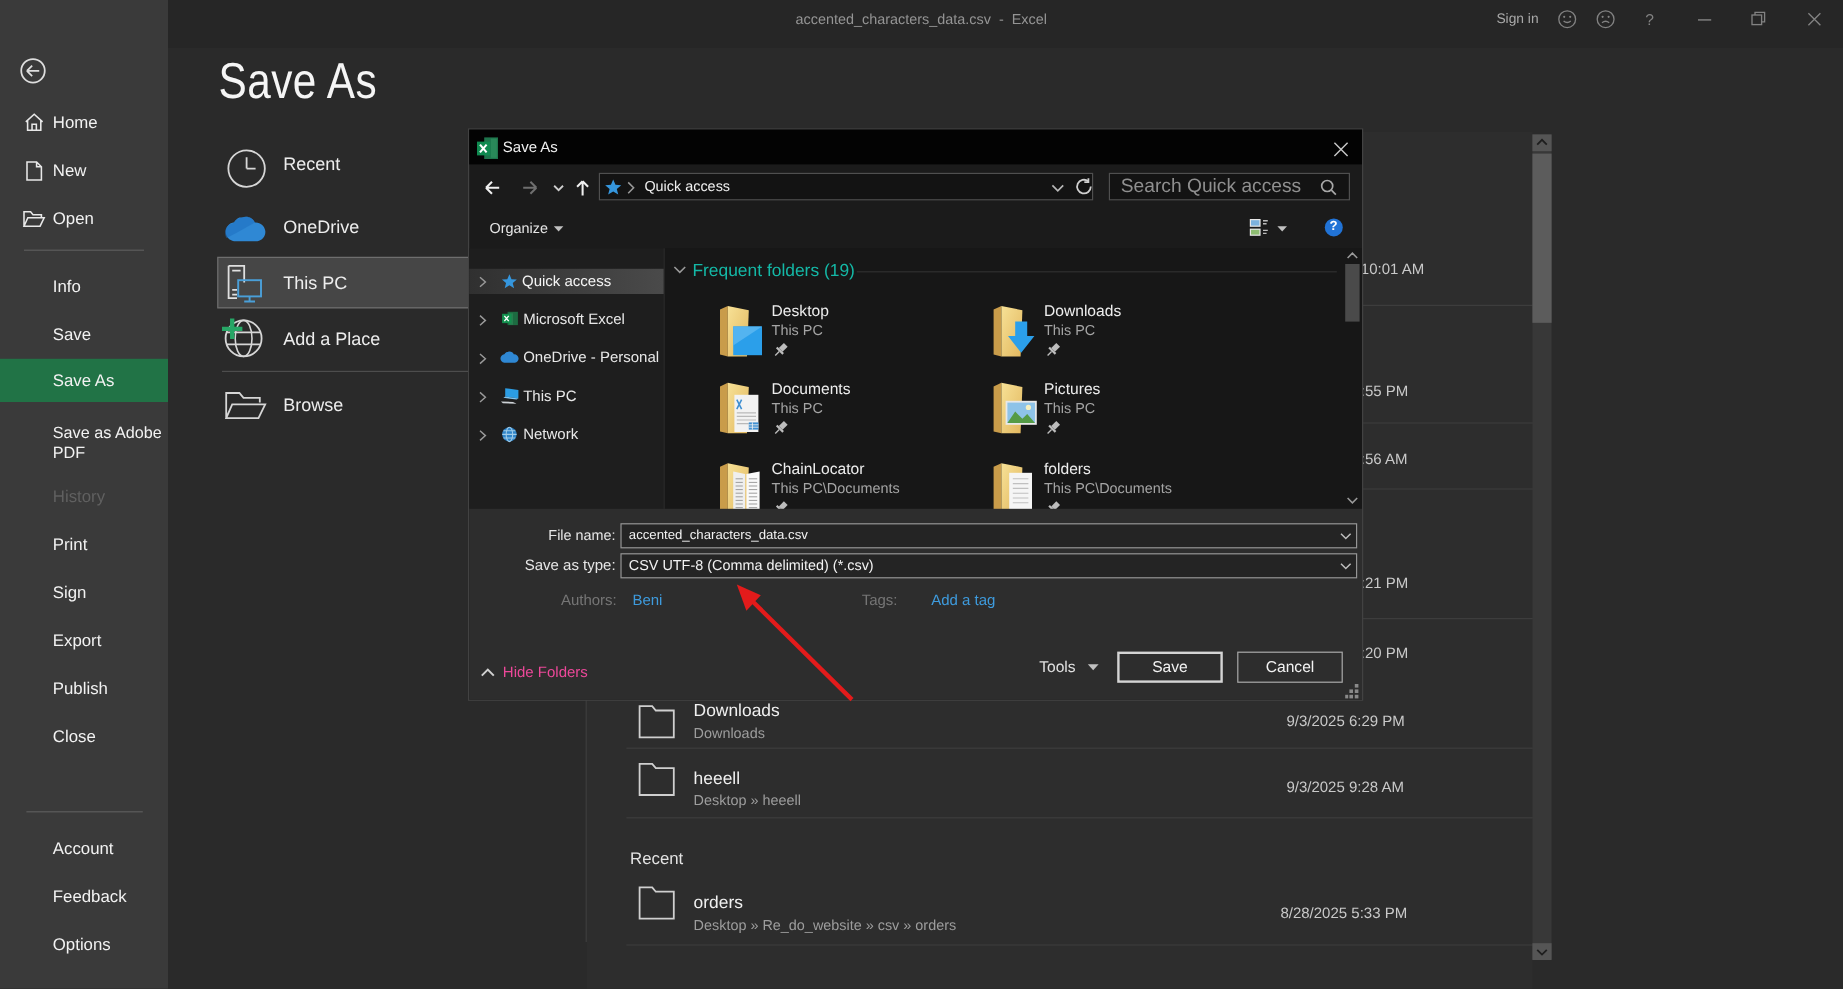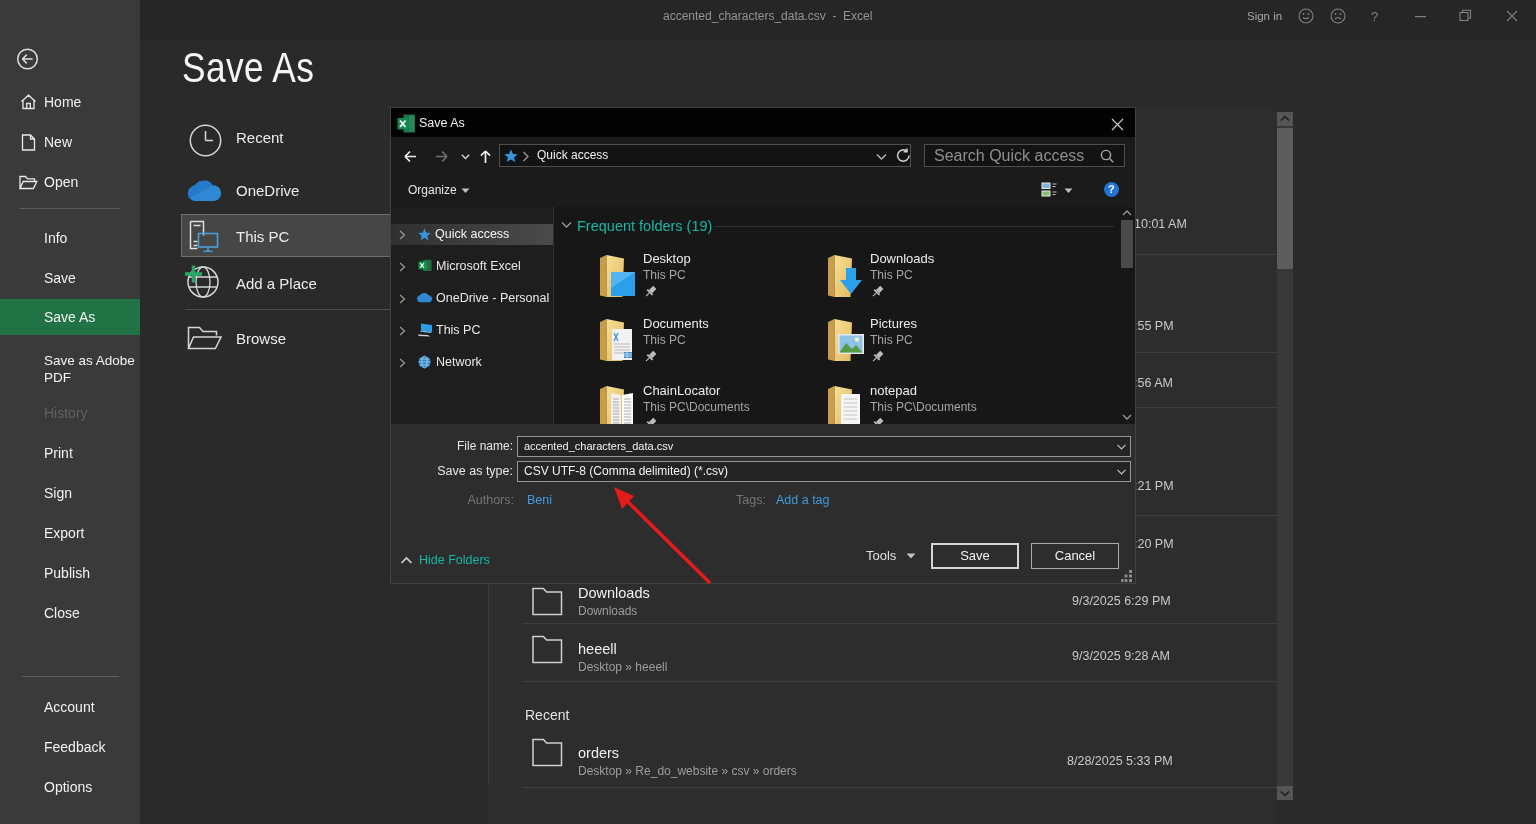--- a/index.html
+++ b/index.html
@@ -365,21 +365,21 @@
 <div class="txt" style="left:643px;top:400px;font-size:12px;color:#a5a5a5">This PC\Documents</div>
 <svg style="left:644px;top:417px" width="13" height="13" viewBox="0 0 13 13">
     <use href="#pinz"></use>
   </svg>
 
 <svg style="left:826px;top:385px" width="40" height="44" viewBox="0 0 40 44">
   <use href="#fold"></use>
   <polygon points="15,9 34,9 34,42 15,42" fill="#f5f5f5"></polygon>
   <path d="M18,14 h13 M18,18 h13 M18,22 h13 M18,26 h13 M18,30 h13 M18,34 h13" stroke="#c0c0c0" stroke-width="0.9"></path>
 </svg>
-<div class="txt" style="left:870px;top:383px;font-size:13px;color:#ededed">notepad</div>
+<div class="txt" style="left:870px;top:383px;font-size:13px;color:#ededed">folders</div>
 <div class="txt" style="left:870px;top:400px;font-size:12px;color:#a5a5a5">This PC\Documents</div>
 <svg style="left:871px;top:417px" width="13" height="13" viewBox="0 0 13 13">
     <use href="#pinz"></use>
   </svg>
 <svg style="left:1121px;top:209px" width="12" height="8" viewBox="0 0 12 8">
     <path d="M2,6 l4,-4 l4,4" stroke="#9a9a9a" stroke-width="1.3" fill="none"></path>
   </svg>
 <div class="abs" style="left:1121px;top:220px;width:12px;height:48px;background:#4a4a4a"></div>
 <svg style="left:1121px;top:413px" width="12" height="8" viewBox="0 0 12 8">
     <path d="M2,2 l4,4 l4,-4" stroke="#9a9a9a" stroke-width="1.3" fill="none"></path>
@@ -393,26 +393,26 @@
     <path d="M0.5,0.8 l4,4 l4,-4" stroke="#c0c0c0" stroke-width="1.2" fill="none"></path>
   </svg>
 <div class="txt" style="left:430px;top:461px;width:83px;text-align:right;font-size:12.5px;line-height:21px;color:#e6e6e6">Save as type:</div>
 <div class="abs" style="left:517px;top:461px;width:614px;height:21px;background:#242424;border:1px solid #969696;box-sizing:border-box"></div>
 <div class="txt" style="left:524px;top:461px;font-size:12px;line-height:21px;color:#f2f2f2">CSV UTF-8 (Comma delimited) (*.csv)</div>
 <svg style="left:1117px;top:469px" width="9" height="6" viewBox="0 0 9 6">
     <path d="M0.5,0.8 l4,4 l4,-4" stroke="#c0c0c0" stroke-width="1.2" fill="none"></path>
   </svg>
 <div class="txt" style="left:420px;top:490px;width:94px;text-align:right;font-size:12.5px;line-height:21px;color:#757575">Authors:</div>
 <div class="txt blue" style="left:527px;top:490px;font-size:12.5px;line-height:21px">Beni</div>
-<div class="txt" style="left:700px;top:490px;width:66px;text-align:right;font-size:12.5px;line-height:21px;color:#757575">Tags:</div>
+<div class="txt" style="left:700px;top:490px;width:66px;text-align:center;font-size:12.5px;line-height:21px;color:#757575">Tags:</div>
 <div class="txt blue" style="left:776px;top:490px;font-size:12.5px;line-height:21px">Add a tag</div>
 <svg style="left:400px;top:556px" width="13" height="9" viewBox="0 0 13 9">
     <path d="M1.5,7 L6.5,2 L11.5,7" stroke="#d0d0d0" stroke-width="1.7" fill="none"></path>
   </svg>
-<div class="txt" style="left:419px;top:550px;font-size:12.5px;line-height:20px;color:#14b8a6">Hide Folders</div>
+<div class="txt" style="left:419px;top:550px;font-size:12.5px;line-height:20px;color:#ec4899">Hide Folders</div>
 <div class="txt" style="left:866px;top:546px;font-size:13px;line-height:20px;color:#e0e0e0">Tools</div>
 <svg style="left:906px;top:553px" width="10" height="7" viewBox="0 0 10 7">
     <path d="M0.5,0.5 l4.5,5 l4.5,-5" fill="#c0c0c0"></path>
   </svg>
 <div class="abs" style="left:931px;top:543px;width:88px;height:26px;border:2px solid #d4d4d4;box-sizing:border-box;text-align:center;font-size:13px;line-height:22px;color:#f2f2f2">Save</div>
 <div class="abs" style="left:1031px;top:543px;width:88px;height:26px;border:1px solid #aaaaaa;box-sizing:border-box;text-align:center;font-size:13px;line-height:24px;color:#f2f2f2">Cancel</div>
 <svg style="left:1121px;top:570px" width="12" height="12" viewBox="0 0 12 12">
   <g fill="#8a8a8a">
       <rect x="8" y="0" width="3" height="3"></rect>
       <rect x="8" y="4.5" width="3" height="3"></rect>

